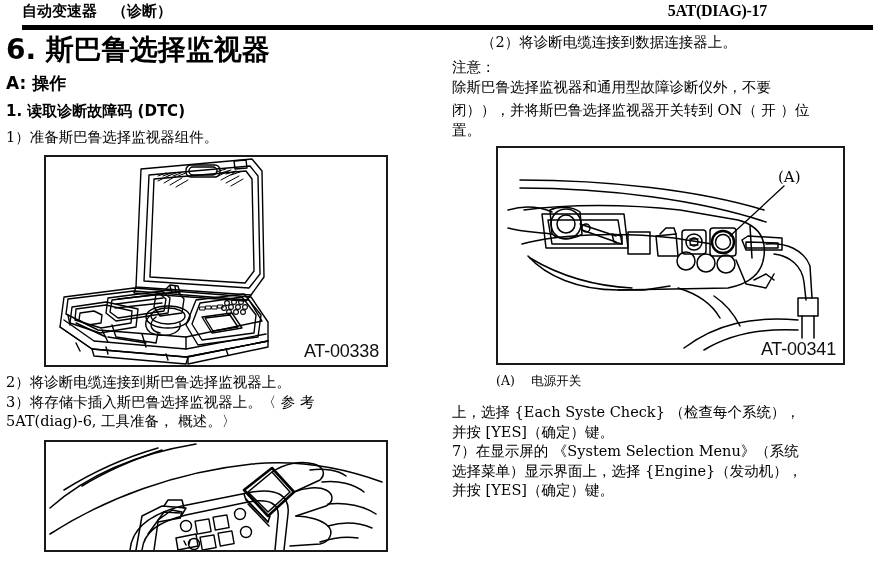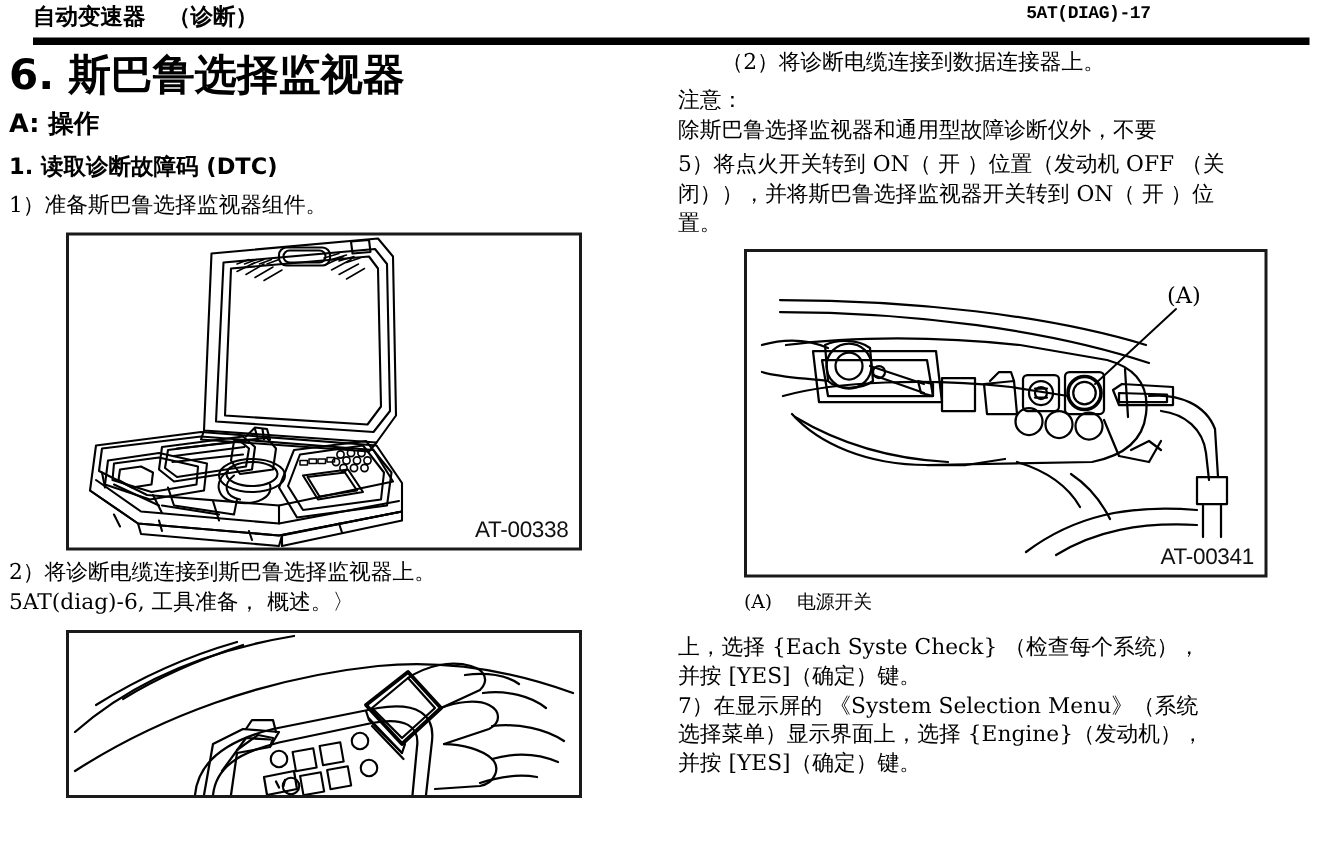--- a/index.html
+++ b/index.html
@@ -30,22 +30,22 @@
     font-family: "DejaVu Sans", sans-serif;
     font-size: 15px;
     font-weight: bold;
     letter-spacing: 0px;
     white-space: pre;
   }
   #header-page {
     position: absolute;
     right: 16px;
     top: 2px;
-    font-family: Liberation Mono, monospace;
-    font-size: 12px;
+    font-family: Liberation Serif, serif;
+    font-size: 16px;
     font-weight: bold;
     letter-spacing: -0.3px;
     white-space: pre;
   }
   #header-rule {
     position: absolute;
     left: 22px;
     top: 25px;
     width: 851px;
     height: 5px;
@@ -114,21 +114,21 @@
     border: 2px solid #1a1a1a;
     background: #ffffff;
     position: relative;
     box-sizing: border-box;
   }
   .fig-id {
     position: absolute;
     right: 7px;
     bottom: 3px;
     font-family: "Liberation Sans", sans-serif;
-    font-size: 15px;
+    font-size: 18px;
     letter-spacing: -0.2px;
     color: #111;
     white-space: pre;
   }
   .figure-box svg { display: block; }
 
   .spacer-8  { height: 8px; }
   .spacer-6  { height: 6px; }
   .spacer-4  { height: 4px; }
   .spacer-14 { height: 14px; }
@@ -234,20 +234,21 @@
         <path d="M22 158 L24 168 M30 166 L60 180 M62 180 L100 186"></path>
         <path d="M66 168 L70 180 L110 186 L112 176"></path>
       </g>
     </svg>
     <div class="fig-id">AT-00338</div>
   </div>
 
   <div class="spacer-6"></div>
 
   <p class="body-line">2）将诊断电缆连接到斯巴鲁选择监视器上。</p>
+  <p class="body-line">3）将存储卡插入斯巴鲁选择监视器上。〈 参 考</p>
   <p class="body-line">5AT(diag)-6, 工具准备， 概述。〉</p>
 
   <div class="spacer-8"></div>
 
   <div class="figure-box" style="margin-left:38px; width:344px; height:112px; overflow:hidden;">
     <svg width="340" height="108" viewBox="0 0 340 108">
       <g fill="none" stroke="#000" stroke-width="1.5" stroke-linejoin="round" stroke-linecap="round">
 
         <path d="M4 66 C40 34 90 12 150 2"></path>
         <path d="M18 48 C50 28 84 14 112 6"></path>
@@ -295,21 +296,20 @@
 
 </div>
 
 <div id="col-right">
 
   <p class="body-line">　　（2）将诊断电缆连接到数据连接器上。</p>
   <div class="spacer-6"></div>
   <p class="body-line">注意：</p>
   <p class="body-line">除斯巴鲁选择监视器和通用型故障诊断仪外，不要</p>
   <div class="spacer-4"></div>
-  <p class="body-line">5）将点火开关转到 ON（ 开 ）位置（发动机 OFF （关</p>
   <p class="body-line">闭）），并将斯巴鲁选择监视器开关转到 ON（ 开 ）位</p>
   <p class="body-line">置。</p>
 
   <div class="spacer-6"></div>
 
   <div class="figure-box" style="margin-left:44px; width:349px; height:219px;">
     <svg width="345" height="215" viewBox="0 0 345 215">
       <g fill="none" stroke="#000" stroke-width="1.5" stroke-linejoin="round" stroke-linecap="round">
 
         <path d="M22 32 C110 32 200 42 266 62"></path>

